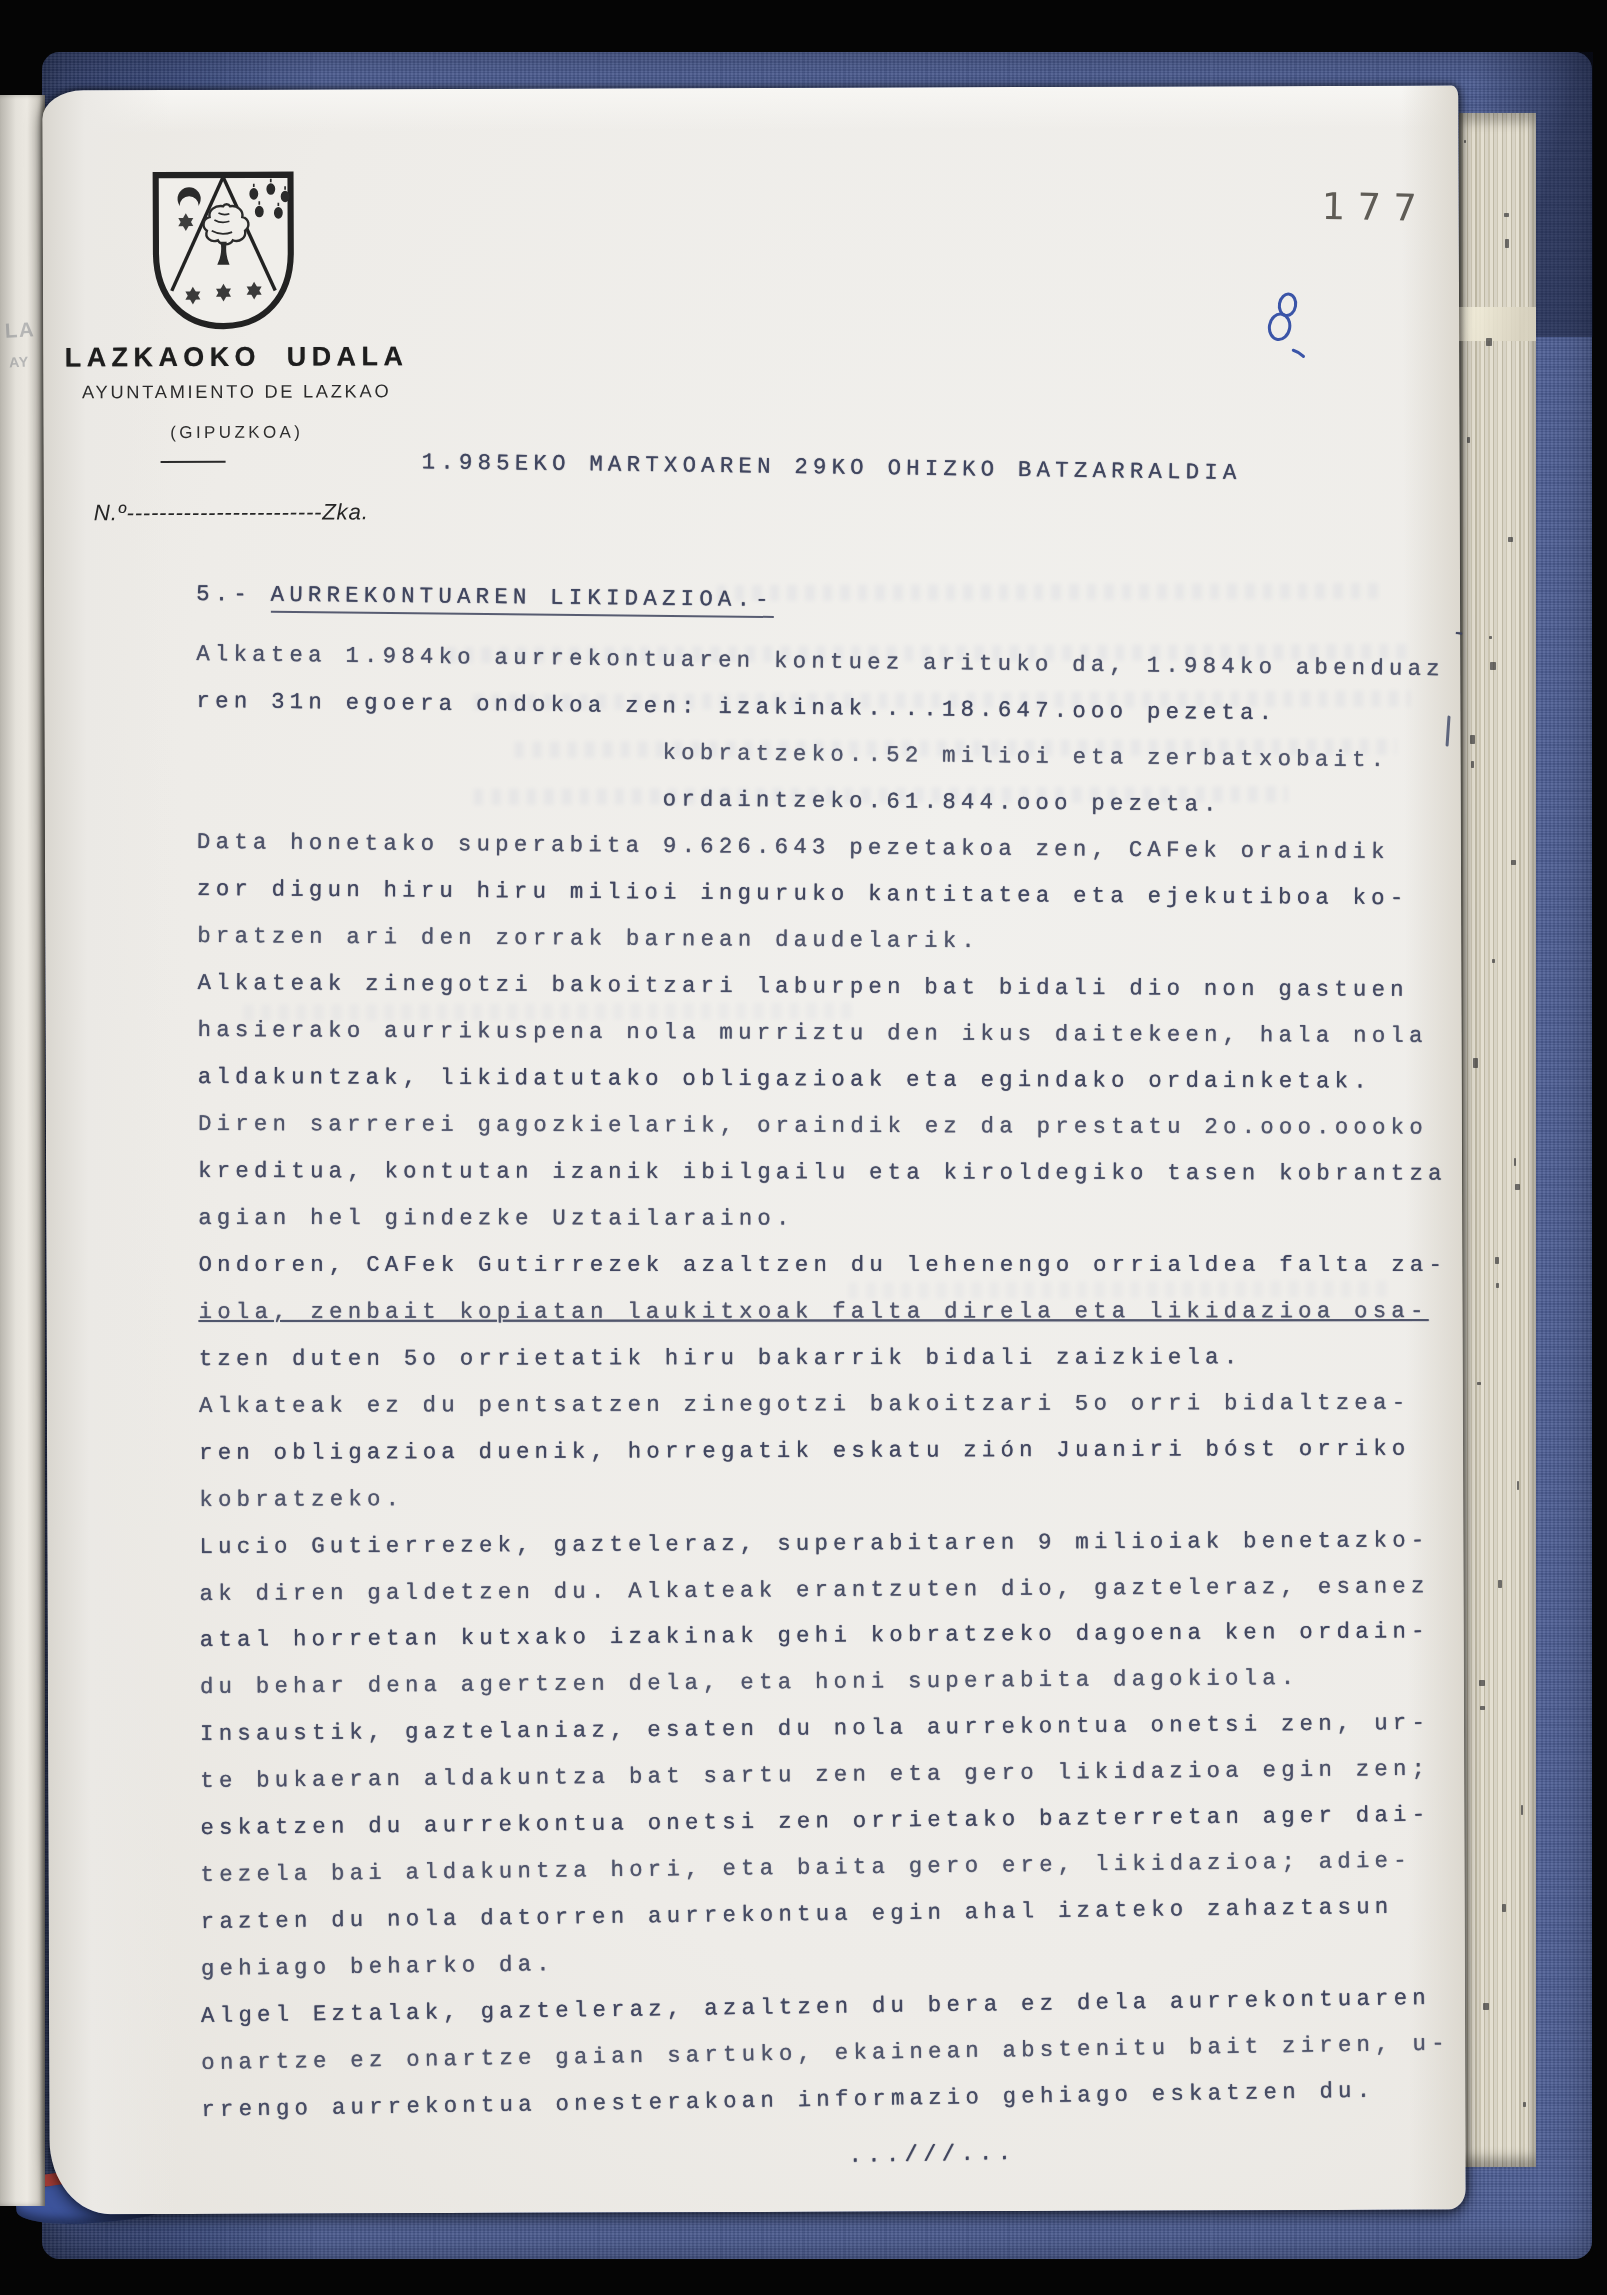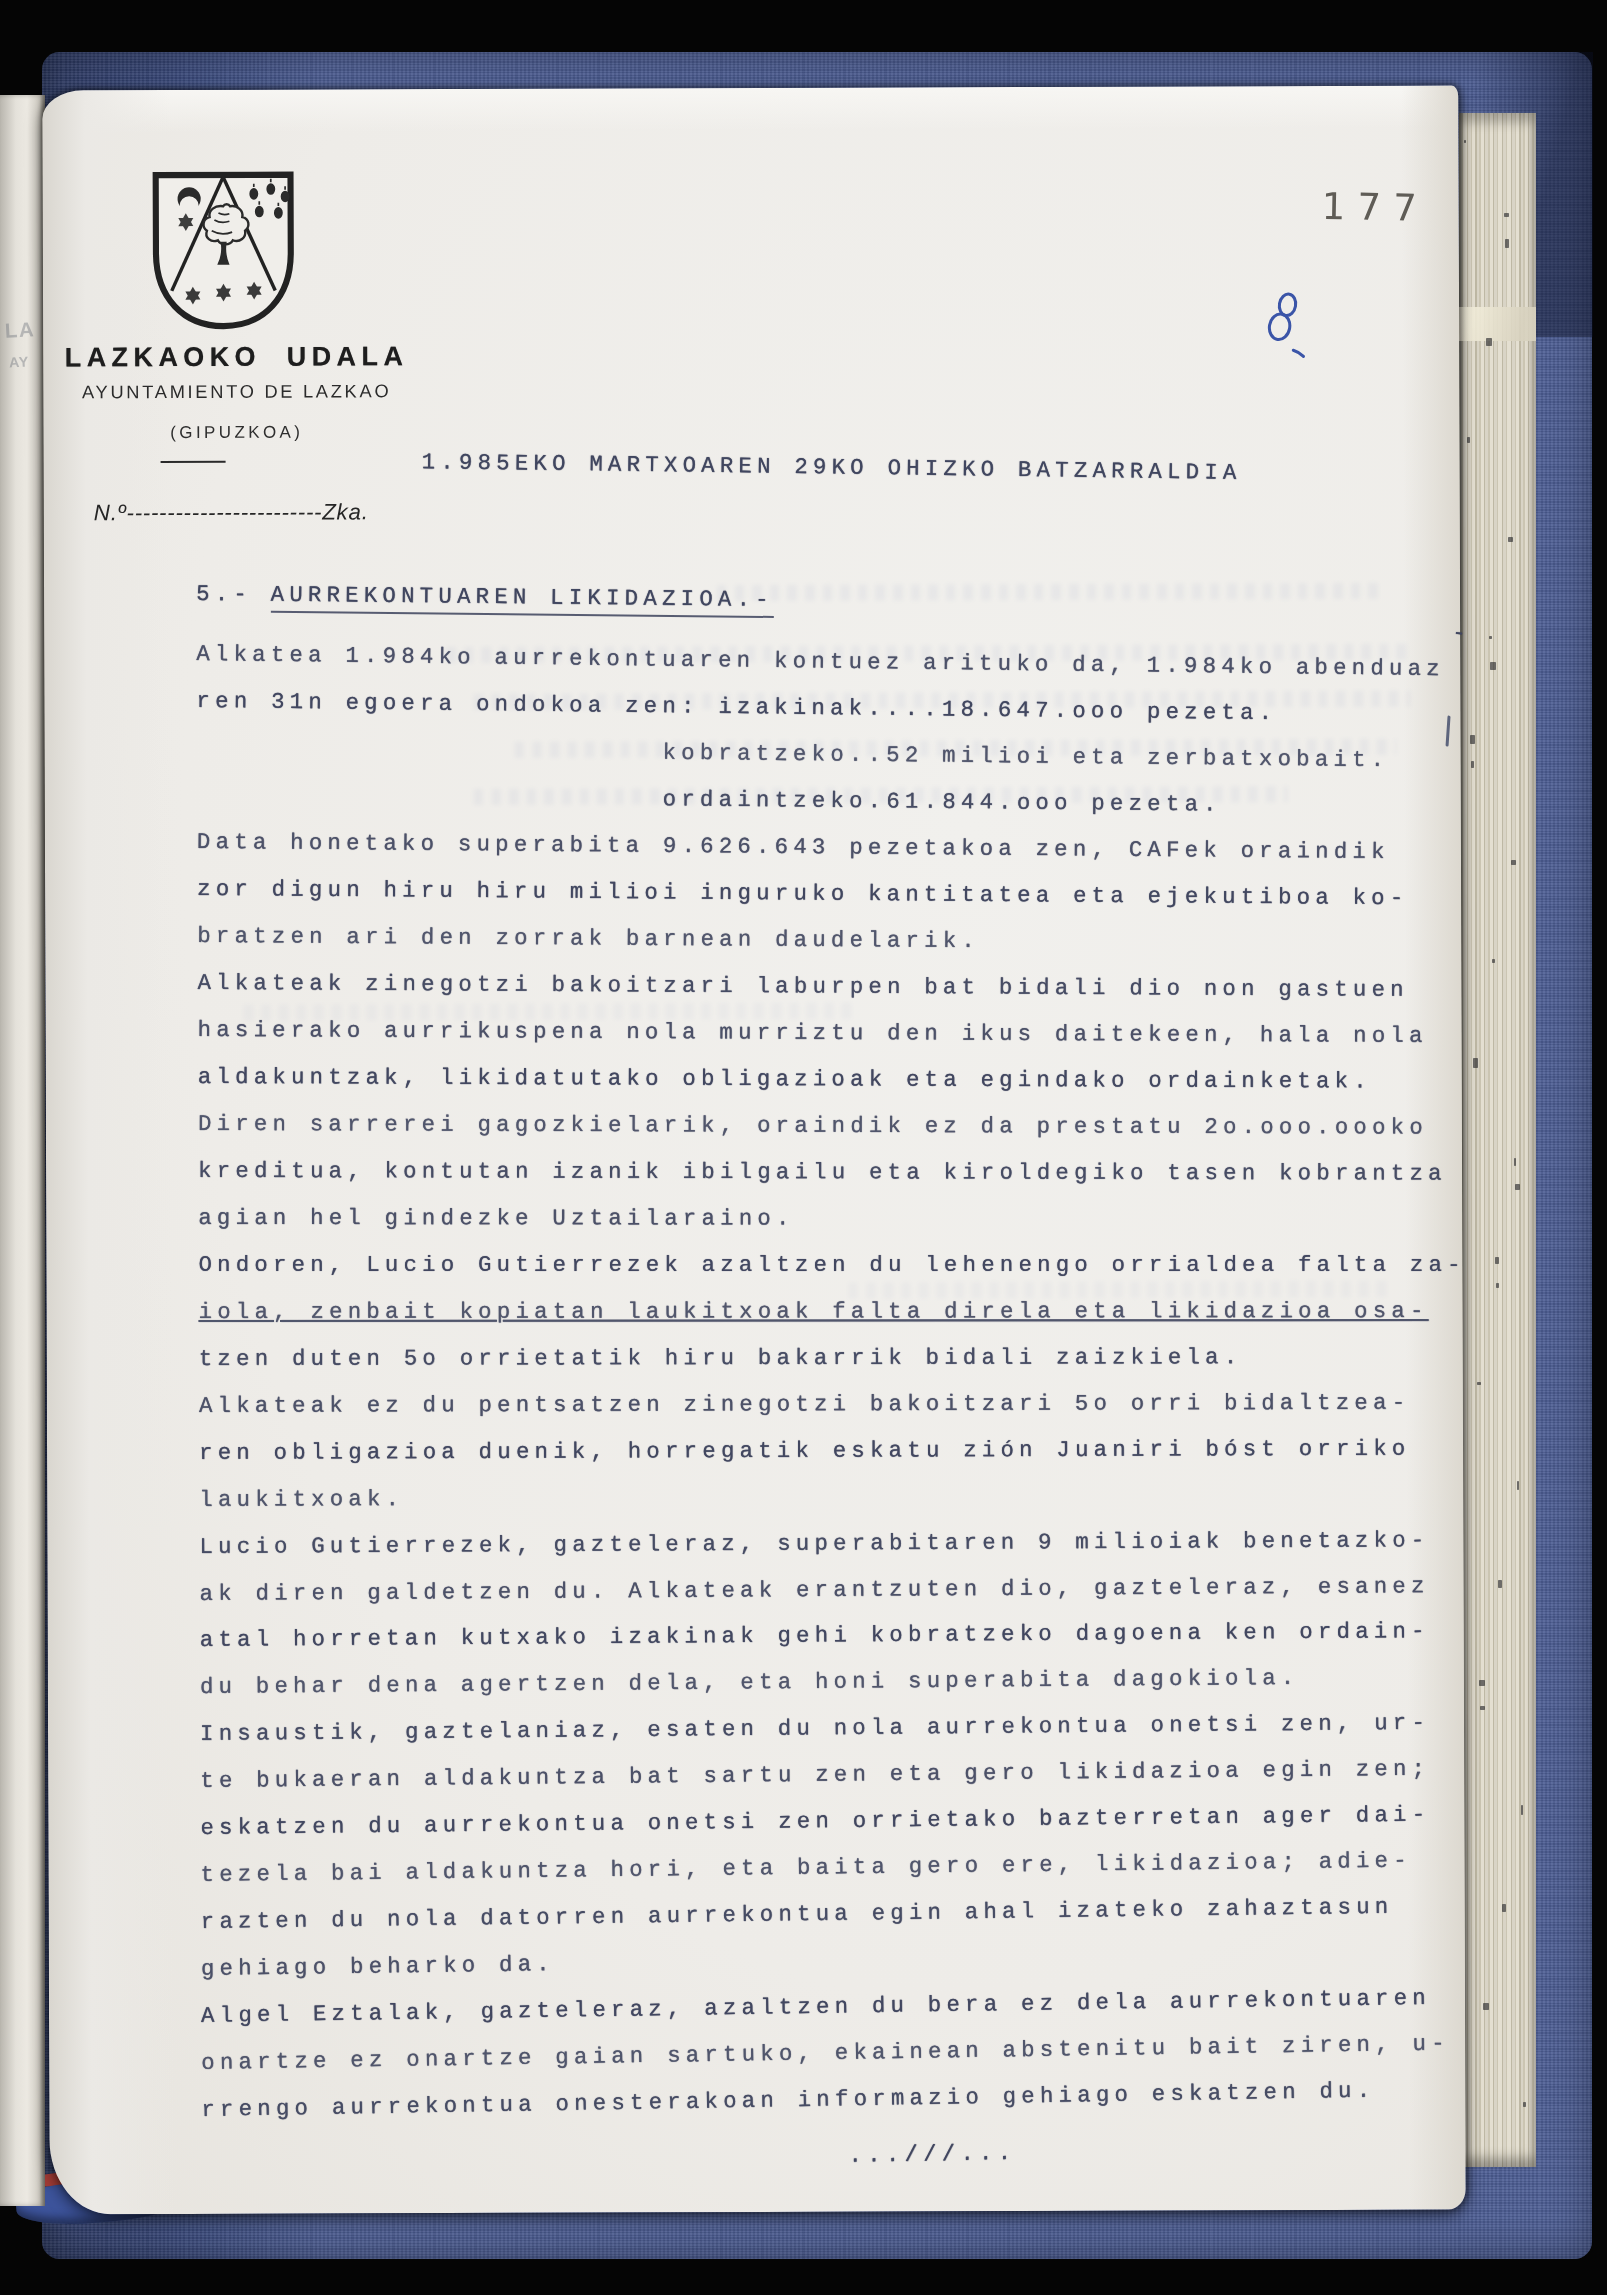--- a/index.html
+++ b/index.html
@@ -214,26 +214,26 @@
         <div class="tline typed" style="top: 692px; transform: rotate(0.74deg); opacity: 0.96;">                         ordaintzeko.61.844.ooo pezeta.</div>
         <div class="tline typed" style="top: 739px; transform: rotate(0.69deg); opacity: 0.93;">Data honetako superabita 9.626.643 pezetakoa zen, CAFek oraindik</div>
         <div class="tline typed" style="top: 786px; transform: rotate(0.64deg); opacity: 0.99;">zor digun hiru hiru milioi inguruko kantitatea eta ejekutiboa ko-</div>
         <div class="tline typed" style="top: 833px; transform: rotate(0.58deg); opacity: 0.9;">bratzen ari den zorrak barnean daudelarik.</div>
         <div class="tline typed" style="top: 880px; transform: rotate(0.53deg); opacity: 0.96;">Alkateak zinegotzi bakoitzari laburpen bat bidali dio non gastuen</div>
         <div class="tline typed" style="top: 927px; transform: rotate(0.48deg); opacity: 0.93;">hasierako aurrikuspena nola murriztu den ikus daitekeen, hala nola</div>
         <div class="tline typed" style="top: 974px; transform: rotate(0.42deg); opacity: 0.99;">aldakuntzak, likidatutako obligazioak eta egindako ordainketak.</div>
         <div class="tline typed" style="top: 1021px; transform: rotate(0.37deg); opacity: 0.9;">Diren sarrerei gagozkielarik, oraindik ez da prestatu 2o.ooo.oooko</div>
         <div class="tline typed" style="top: 1068px; transform: rotate(0.32deg); opacity: 0.96;">kreditua, kontutan izanik ibilgailu eta kiroldegiko tasen kobrantza</div>
         <div class="tline typed" style="top: 1115px; transform: rotate(0.26deg); opacity: 0.93;">agian hel gindezke Uztailaraino.</div>
-        <div class="tline typed" style="top: 1162px; transform: rotate(0.21deg); opacity: 0.99;">Ondoren, Lucio Gutierrezek azaltzen du lehenengo orrialdea falta za-</div>
+        <div class="tline typed" style="top: 1162px; transform: rotate(0.21deg); opacity: 0.99;">Ondoren, CAFek Gutirrezek azaltzen du lehenengo orrialdea falta za-</div>
         <div class="tline typed" style="top: 1209px; transform: rotate(0.16deg); opacity: 0.9; text-decoration: underline;">iola, zenbait kopiatan laukitxoak falta direla eta likidazioa osa-</div>
         <div class="tline typed" style="top: 1256px; transform: rotate(0.11deg); opacity: 0.96;">tzen duten 5o orrietatik hiru bakarrik bidali zaizkiela.</div>
         <div class="tline typed" style="top: 1303px; transform: rotate(0.05deg); opacity: 0.93;">Alkateak ez du pentsatzen zinegotzi bakoitzari 5o orri bidaltzea-</div>
         <div class="tline typed" style="top: 1350px; transform: rotate(0deg); opacity: 0.99;">ren obligazioa duenik, horregatik eskatu zión Juaniri bóst orriko</div>
-        <div class="tline typed" style="top: 1397px; transform: rotate(-0.05deg); opacity: 0.9;">laukitxoak.</div>
+        <div class="tline typed" style="top: 1397px; transform: rotate(-0.05deg); opacity: 0.9;">kobratzeko.</div>
         <div class="tline typed" style="top: 1444px; transform: rotate(-0.11deg); opacity: 0.96;">Lucio Gutierrezek, gazteleraz, superabitaren 9 milioiak benetazko-</div>
         <div class="tline typed" style="top: 1491px; transform: rotate(-0.16deg); opacity: 0.93;">ak diren galdetzen du. Alkateak erantzuten dio, gazteleraz, esanez</div>
         <div class="tline typed" style="top: 1537px; transform: rotate(-0.21deg); opacity: 0.99;">atal horretan kutxako izakinak gehi kobratzeko dagoena ken ordain-</div>
         <div class="tline typed" style="top: 1584px; transform: rotate(-0.27deg); opacity: 0.9;">du behar dena agertzen dela, eta honi superabita dagokiola.</div>
         <div class="tline typed" style="top: 1631px; transform: rotate(-0.32deg); opacity: 0.96;">Insaustik, gaztelaniaz, esaten du nola aurrekontua onetsi zen, ur-</div>
         <div class="tline typed" style="top: 1678px; transform: rotate(-0.37deg); opacity: 0.93;">te bukaeran aldakuntza bat sartu zen eta gero likidazioa egin zen;</div>
         <div class="tline typed" style="top: 1725px; transform: rotate(-0.42deg); opacity: 0.99;">eskatzen du aurrekontua onetsi zen orrietako bazterretan ager dai-</div>
         <div class="tline typed" style="top: 1772px; transform: rotate(-0.48deg); opacity: 0.9;">tezela bai aldakuntza hori, eta baita gero ere, likidazioa; adie-</div>
         <div class="tline typed" style="top: 1819px; transform: rotate(-0.53deg); opacity: 0.96;">razten du nola datorren aurrekontua egin ahal izateko zahaztasun</div>
         <div class="tline typed" style="top: 1866px; transform: rotate(-0.58deg); opacity: 0.93;">gehiago beharko da.</div>

